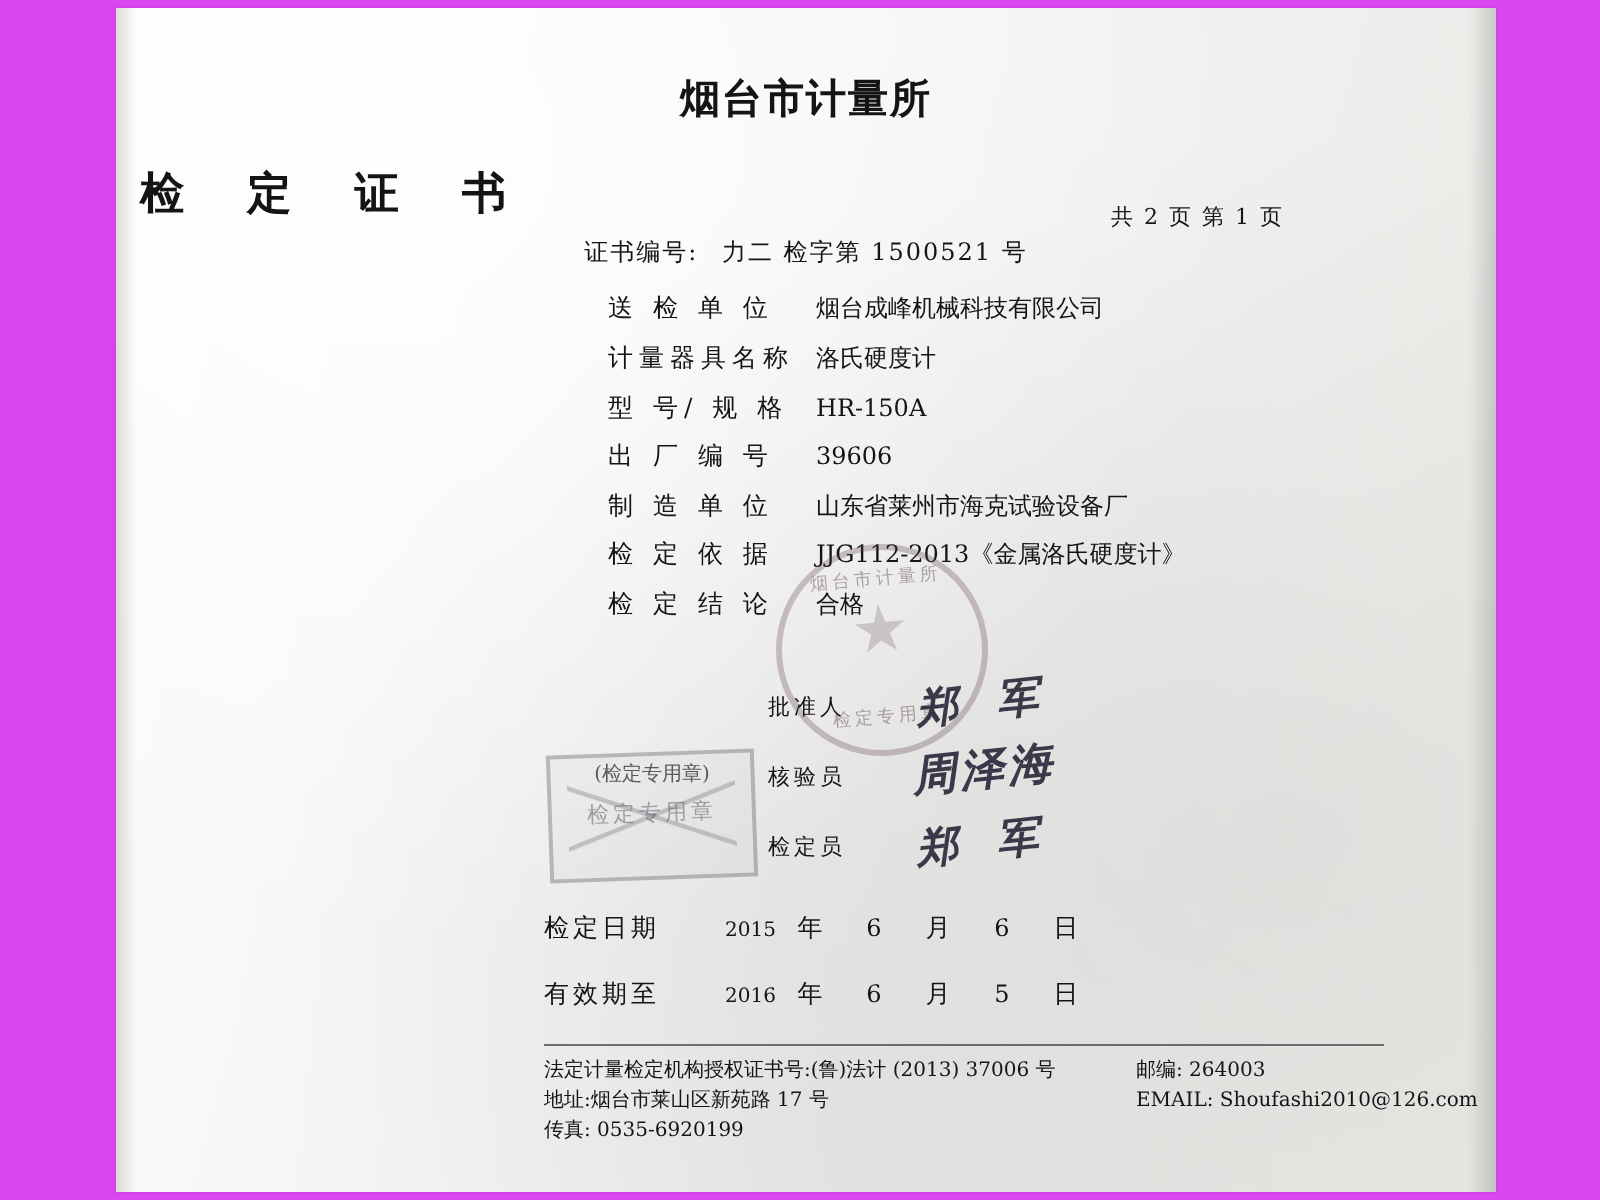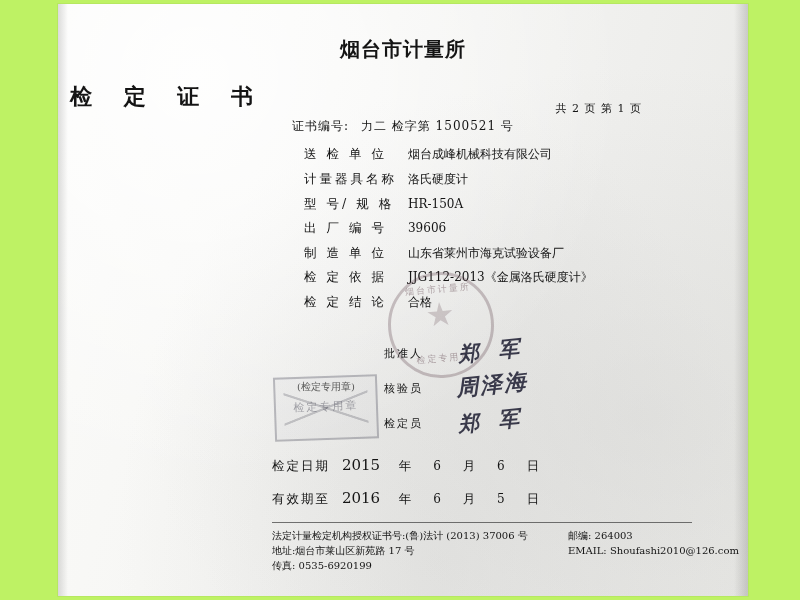--- a/index.html
+++ b/index.html
@@ -10,21 +10,21 @@
   body {
     width: 800px;
     height: 600px;
     overflow: hidden;
     font-family: "DejaVu Sans", sans-serif;
   }
   #page {
     position: relative;
     width: 800px;
     height: 600px;
-    background: #bef264;
+    background: #d946ef;
     text-decoration: underline;
   }
   
   #sheet {
     position: absolute;
     left: 58px;
     top: 4px;
     width: 690px;
     height: 592px;
     background:
@@ -154,21 +154,21 @@
   .hw3 { left: 400px; top: 403px; font-size: 21px; letter-spacing: 6px; }
 
   .date-row {
     position: absolute;
     left: 214px;
     font-size: 12.5px;
     font-family: "DejaVu Serif", serif;
     white-space: nowrap;
   }
   .date-row .lbl { display:inline-block; width: 66px; letter-spacing: 2px; }
-  .date-row .y { display:inline-block; width: 46px; text-align:left; font-size:15px;}
+  .date-row .y { display:inline-block; width: 46px; text-align:right; font-size:10px;}
   .date-row .u { display:inline-block; width: 26px; text-align:center;}
   .date-row .m { display:inline-block; width: 30px; text-align:center; font-size:12px;}
   .date-row .d { display:inline-block; width: 30px; text-align:center; font-size:12px;}
   .d1 { top: 452px; }
   .d2 { top: 485px; }
 
   .footer {
     position: absolute;
     left: 214px;
     top: 524px;

